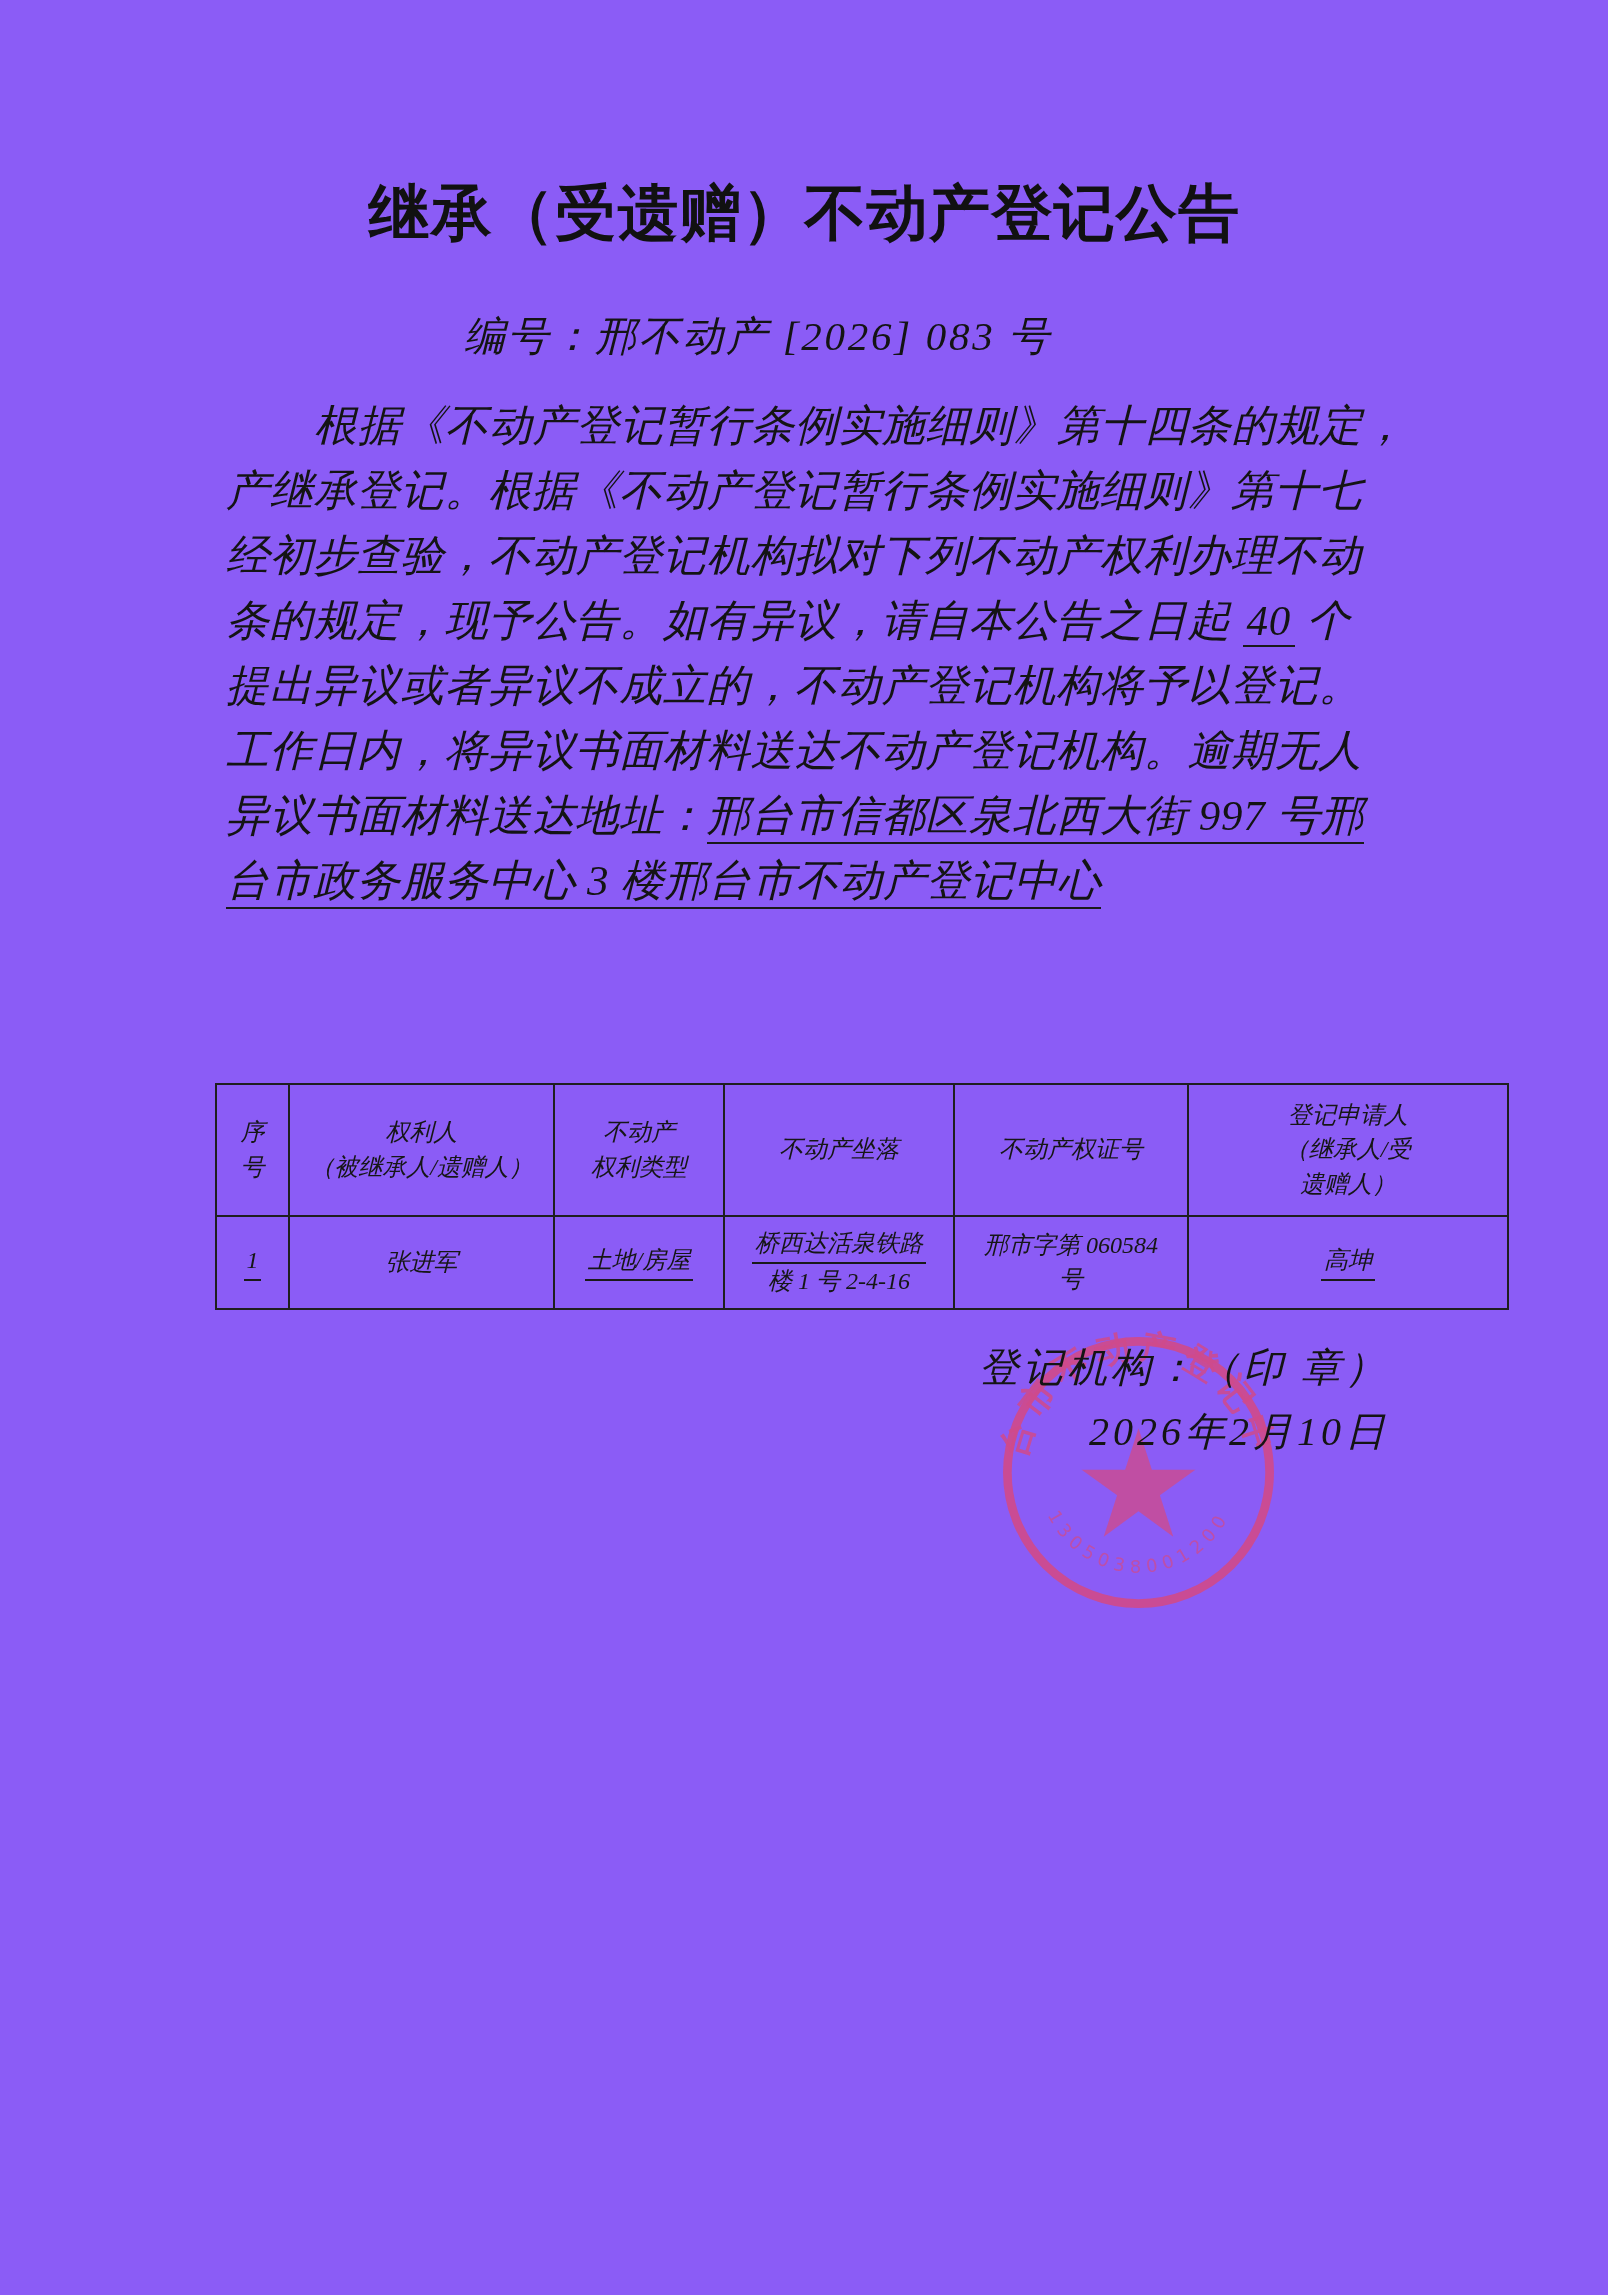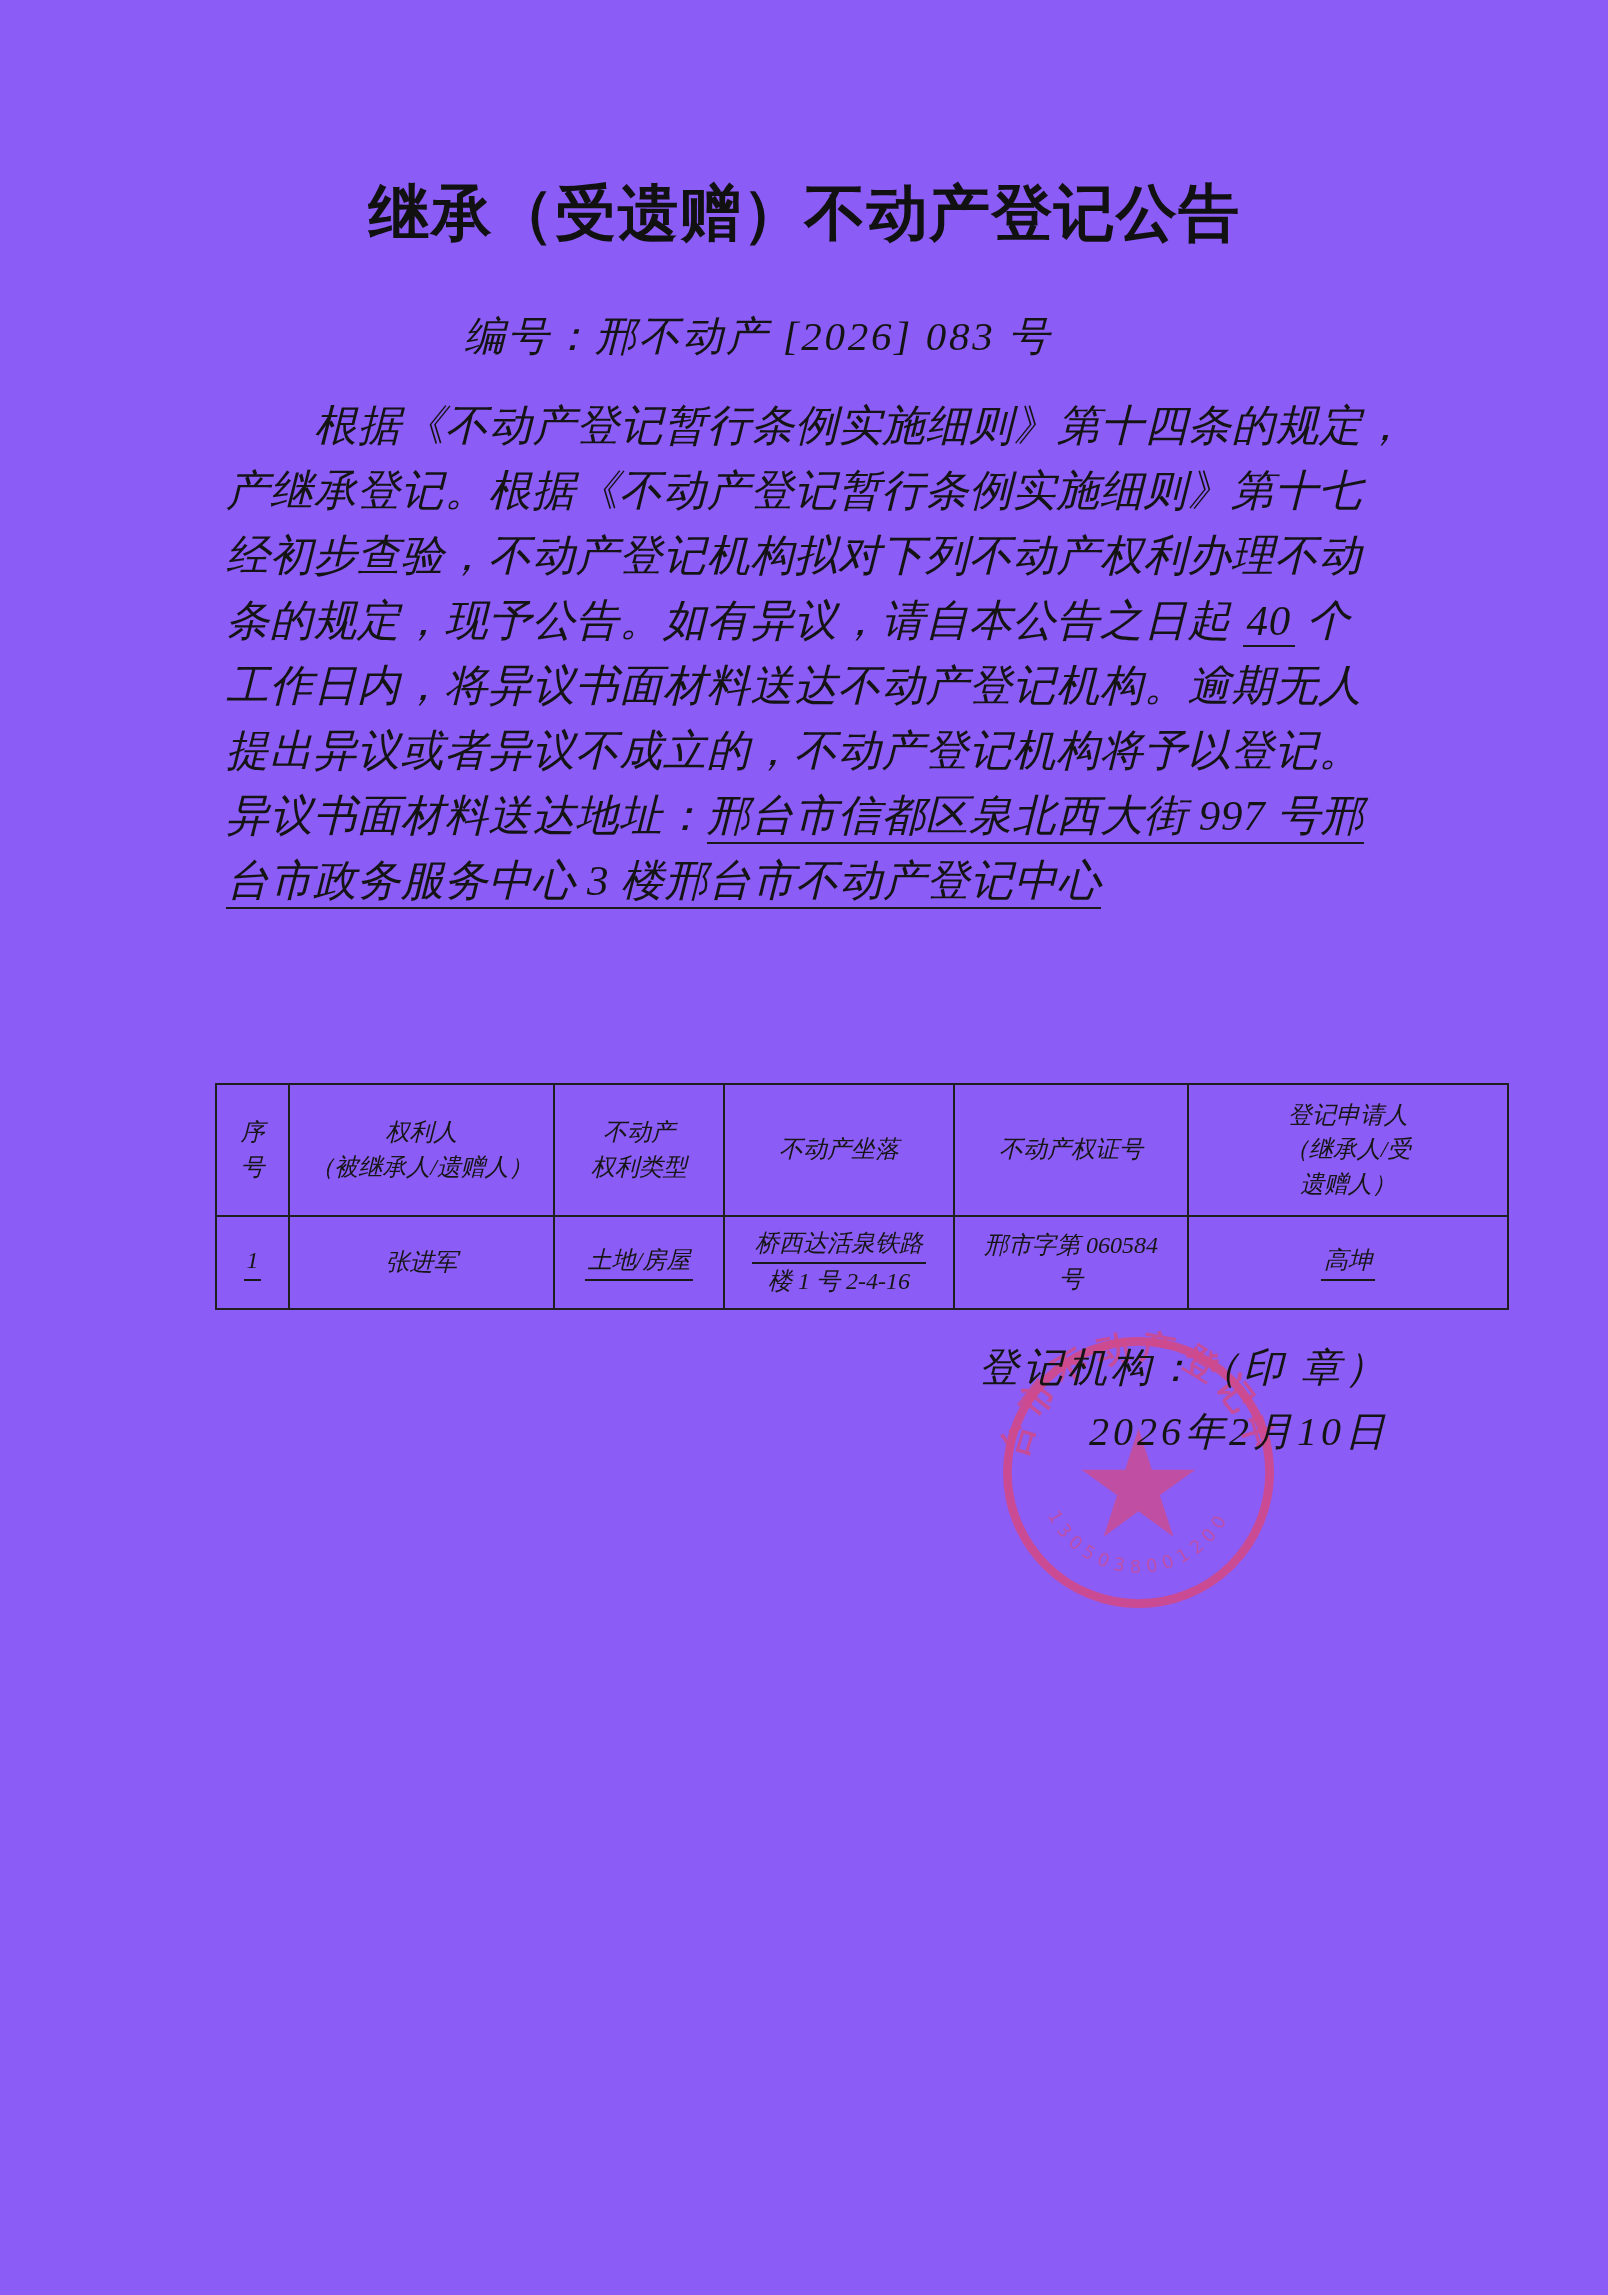--- a/index.html
+++ b/index.html
@@ -169,22 +169,22 @@
 
   <div class="doc-title">继承（受遗赠）不动产登记公告</div>
 
   <div class="doc-number">编号：邢不动产 [2026] 083 号</div>
 
   <div class="body-block">
     <div class="body-line indent">根据《不动产登记暂行条例实施细则》第十四条的规定，</div>
     <div class="body-line">产继承登记。根据《不动产登记暂行条例实施细则》第十七</div>
     <div class="body-line">经初步查验，不动产登记机构拟对下列不动产权利办理不动</div>
     <div class="body-line"><span>条的规定，现予公告。如有异议，请自本公告之日起 </span><span class="u">40</span><span> 个</span></div>
+    <div class="body-line">提出异议或者异议不成立的，不动产登记机构将予以登记。</div>
     <div class="body-line">工作日内，将异议书面材料送达不动产登记机构。逾期无人</div>
-    <div class="body-line">提出异议或者异议不成立的，不动产登记机构将予以登记。</div>
     <div class="body-line"><span>异议书面材料送达地址：</span><span class="u-full">邢台市信都区泉北西大街 997 号邢</span></div>
     <div class="body-line"><span class="u-full">台市政务服务中心 3 楼邢台市不动产登记中心</span></div>
   </div>
 
 
   <table class="reg-table">
     <tbody>
       <tr class="hdr-row">
         <td class="c1">
           <div>序</div>

